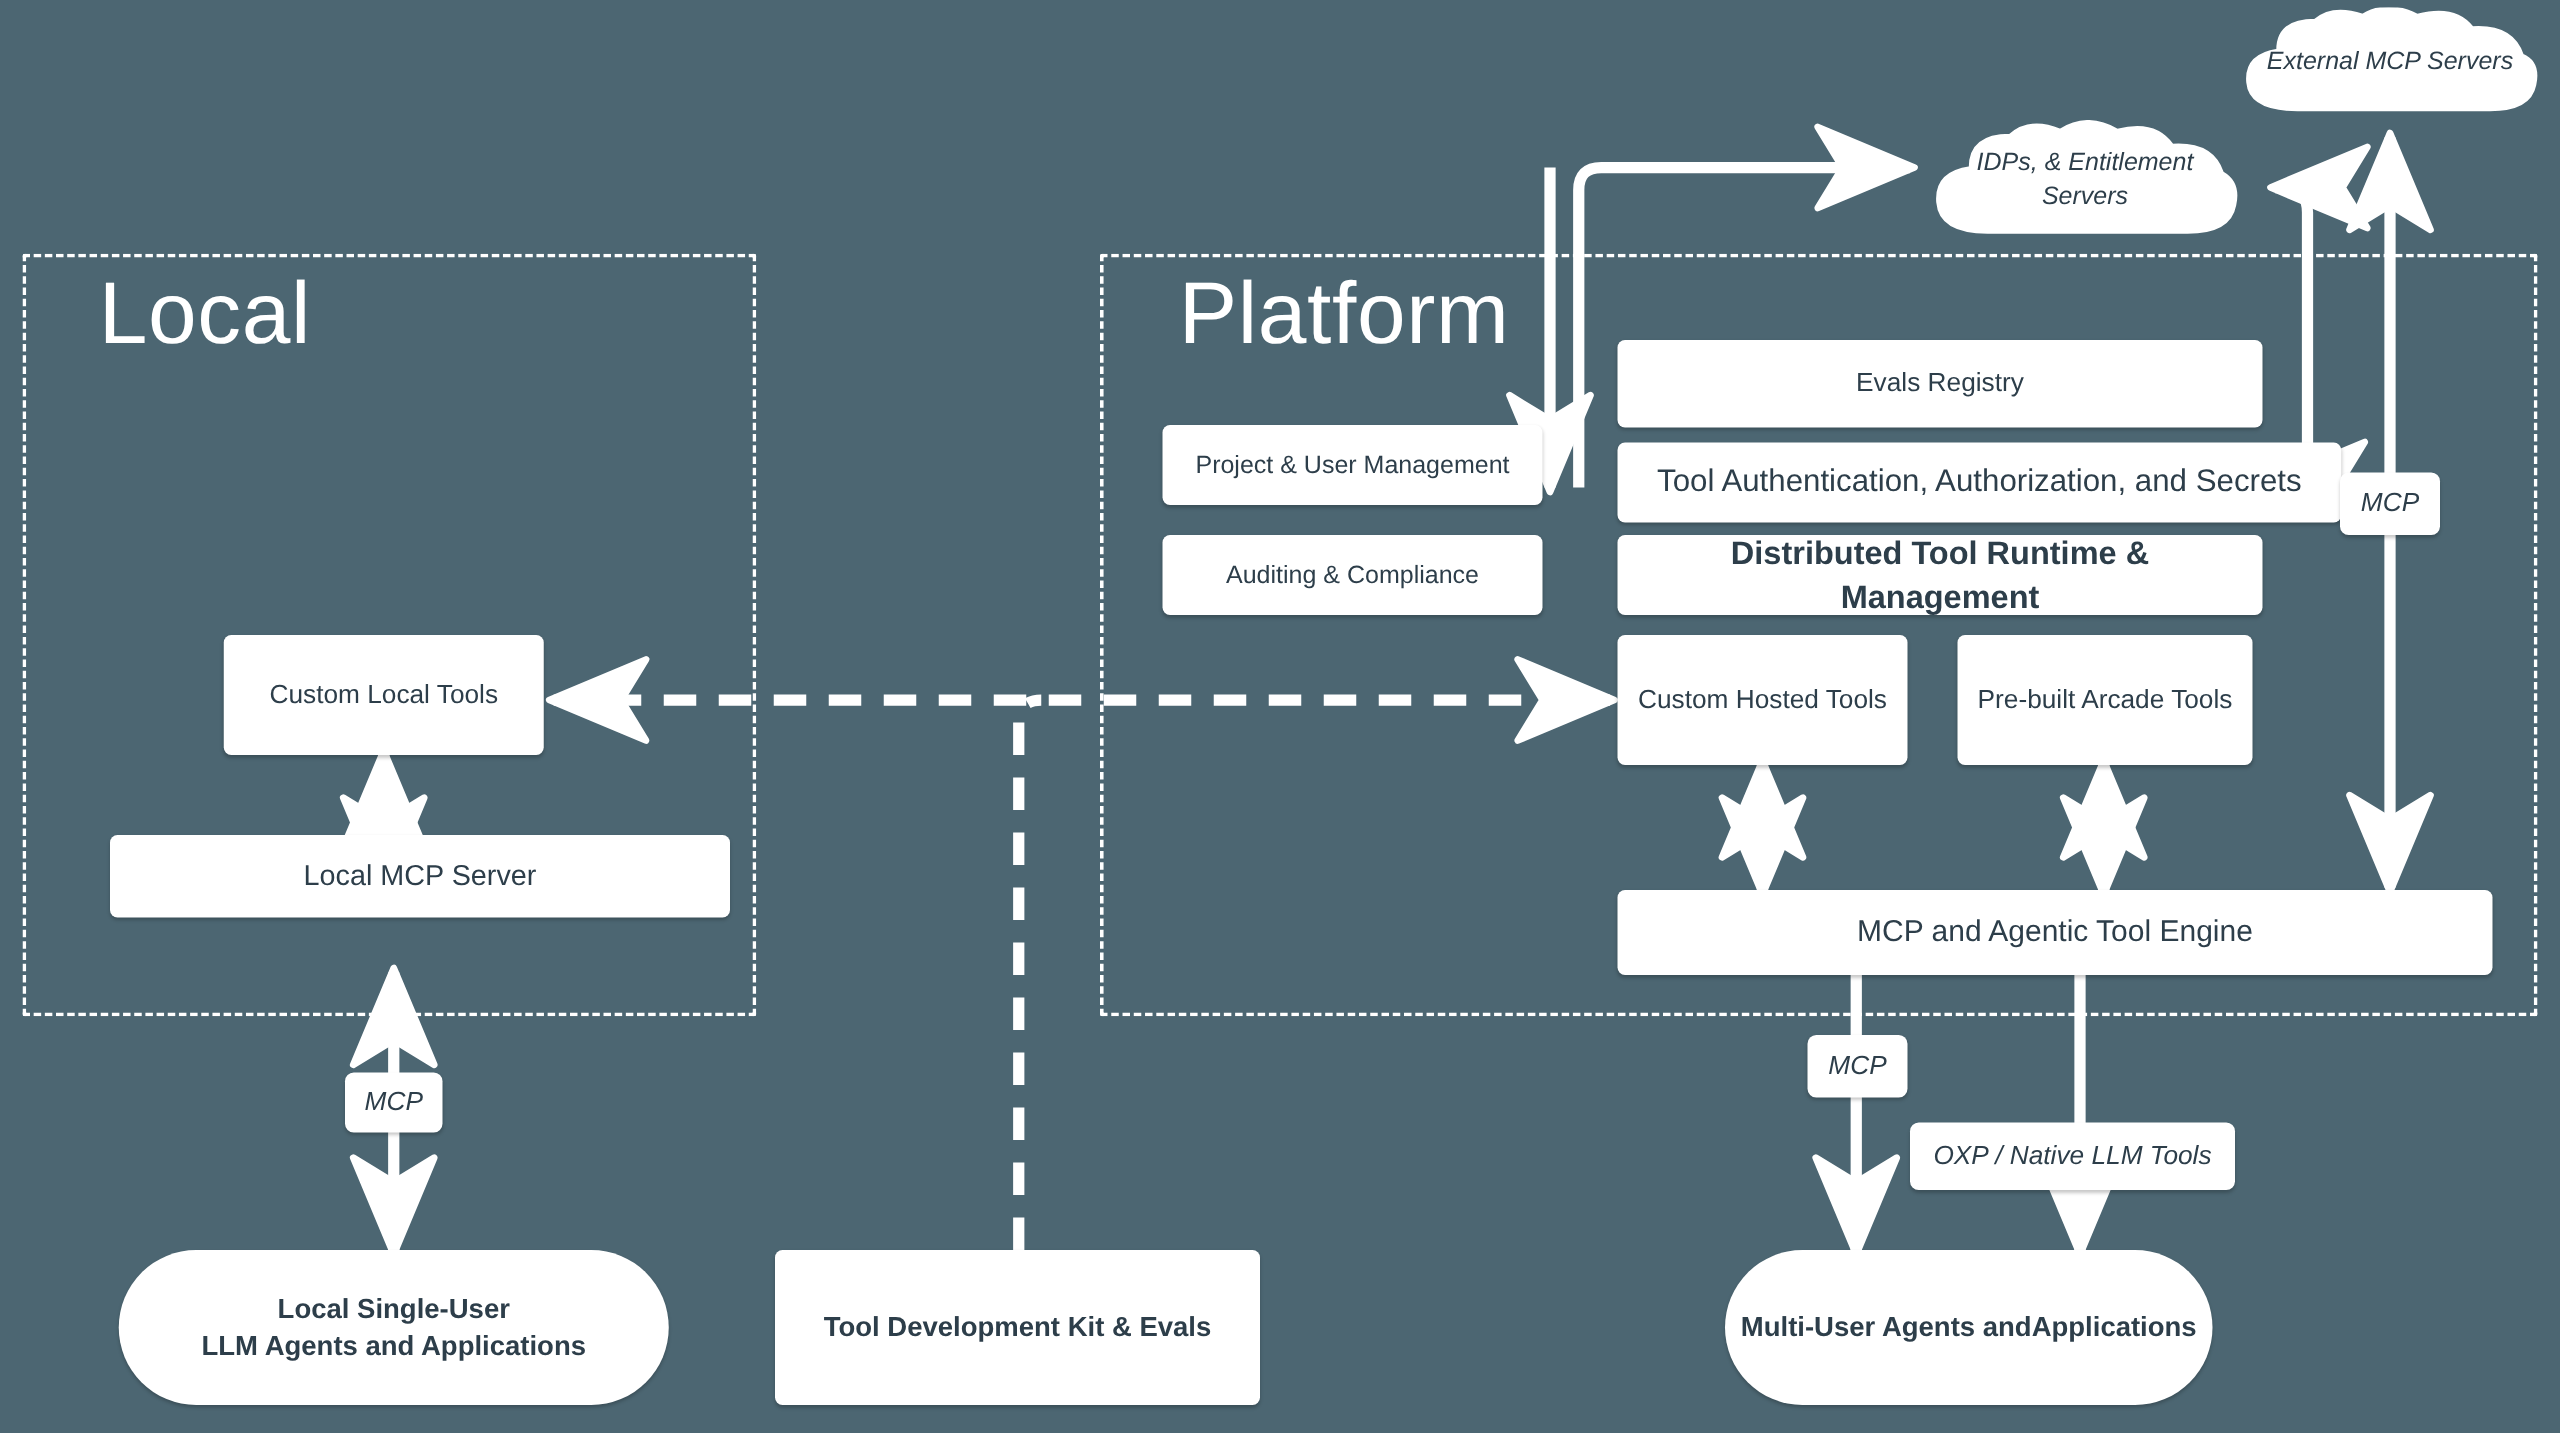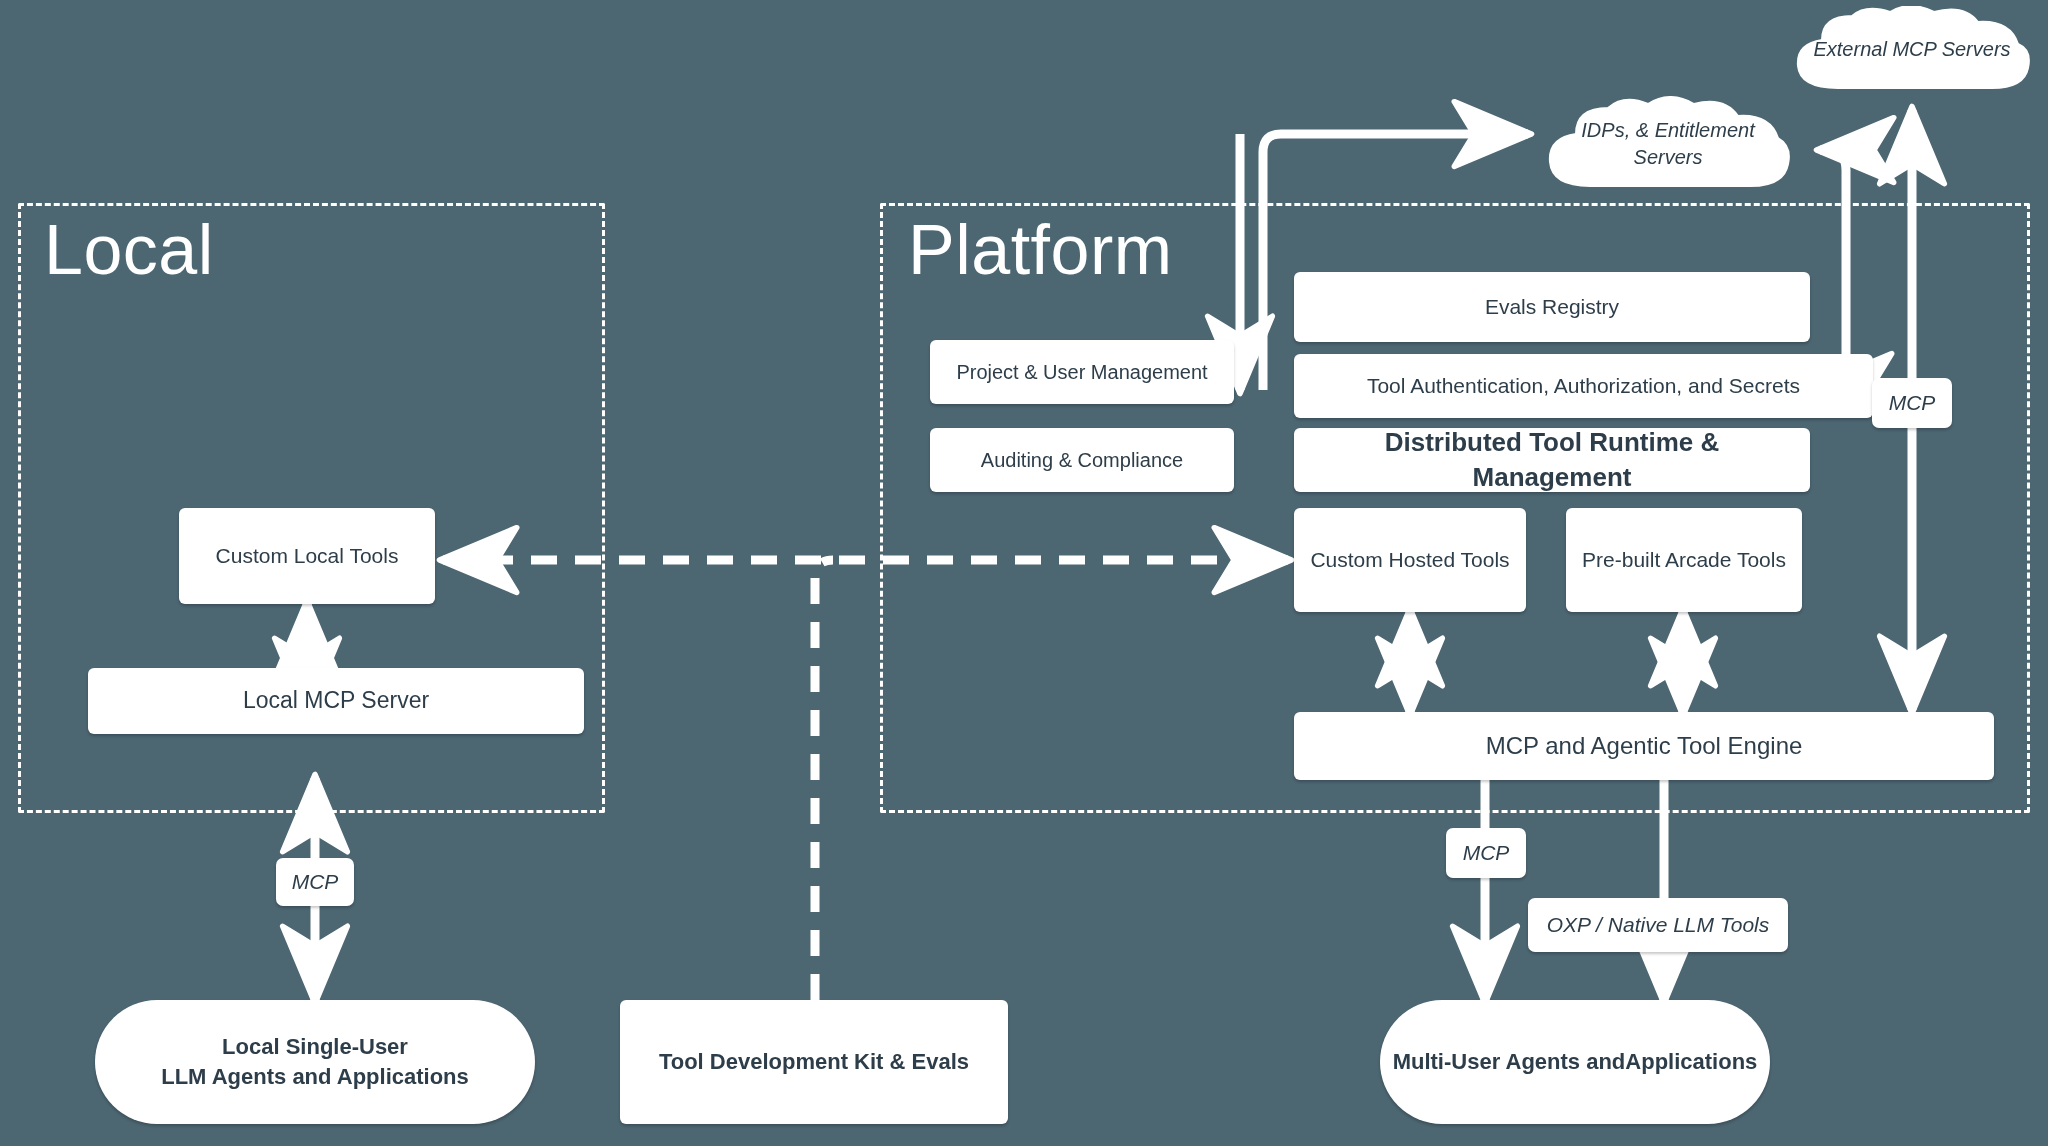--- a/index.html
+++ b/index.html
@@ -19,20 +19,21 @@
     border:3px dashed #ffffff;
     border-radius:2px;
     box-sizing:border-box;
   }
   .zone-title{
     position:absolute;
     color:#ffffff;
     font-weight:300;
     letter-spacing:.5px;
     white-space:nowrap;
+    margin-left:35px;
   }
 
   
   .node{
     position:absolute;
     background:#ffffff;
     color:#2e3f४a;
     color:#2d3e4a;
     border-radius:6px;
     box-sizing:border-box;
@@ -125,21 +126,21 @@
   <div class="node" style="left:88px;top:668px;width:496px;height:66px;font-size:23px;">Local MCP Server</div>
 
   <div class="node label" style="left:276px;top:858px;width:78px;height:48px;">MCP</div>
 
   <div class="node" style="left:930px;top:340px;width:304px;height:64px;font-size:20px;">Project &amp; User Management</div>
 
   <div class="node" style="left:930px;top:428px;width:304px;height:64px;font-size:20px;">Auditing &amp; Compliance</div>
 
   <div class="node" style="left:1294px;top:272px;width:516px;height:70px;font-size:21px;">Evals Registry</div>
 
-  <div class="node" style="left:1294px;top:354px;width:579px;height:64px;font-size:21px;text-align:center;">Tool Authentication, Authorization, and Secrets</div>
+  <div class="node" style="left:1294px;top:354px;width:579px;height:64px;font-size:25px;text-align:center;">Tool Authentication, Authorization, and Secrets</div>
 
   <div class="node" style="left:1294px;top:428px;width:516px;height:64px;font-size:26px;font-weight:bold;">Distributed Tool Runtime &amp; Management</div>
 
   <div class="node" style="left:1294px;top:508px;width:232px;height:104px;font-size:21px;">Custom Hosted Tools</div>
 
   <div class="node" style="left:1566px;top:508px;width:236px;height:104px;font-size:21px;">Pre-built Arcade Tools</div>
 
   <div class="node big" style="left:1294px;top:712px;width:700px;height:68px;">MCP and Agentic Tool Engine</div>
 
   <div class="node label" style="left:1872px;top:378px;width:80px;height:50px;">MCP</div>

